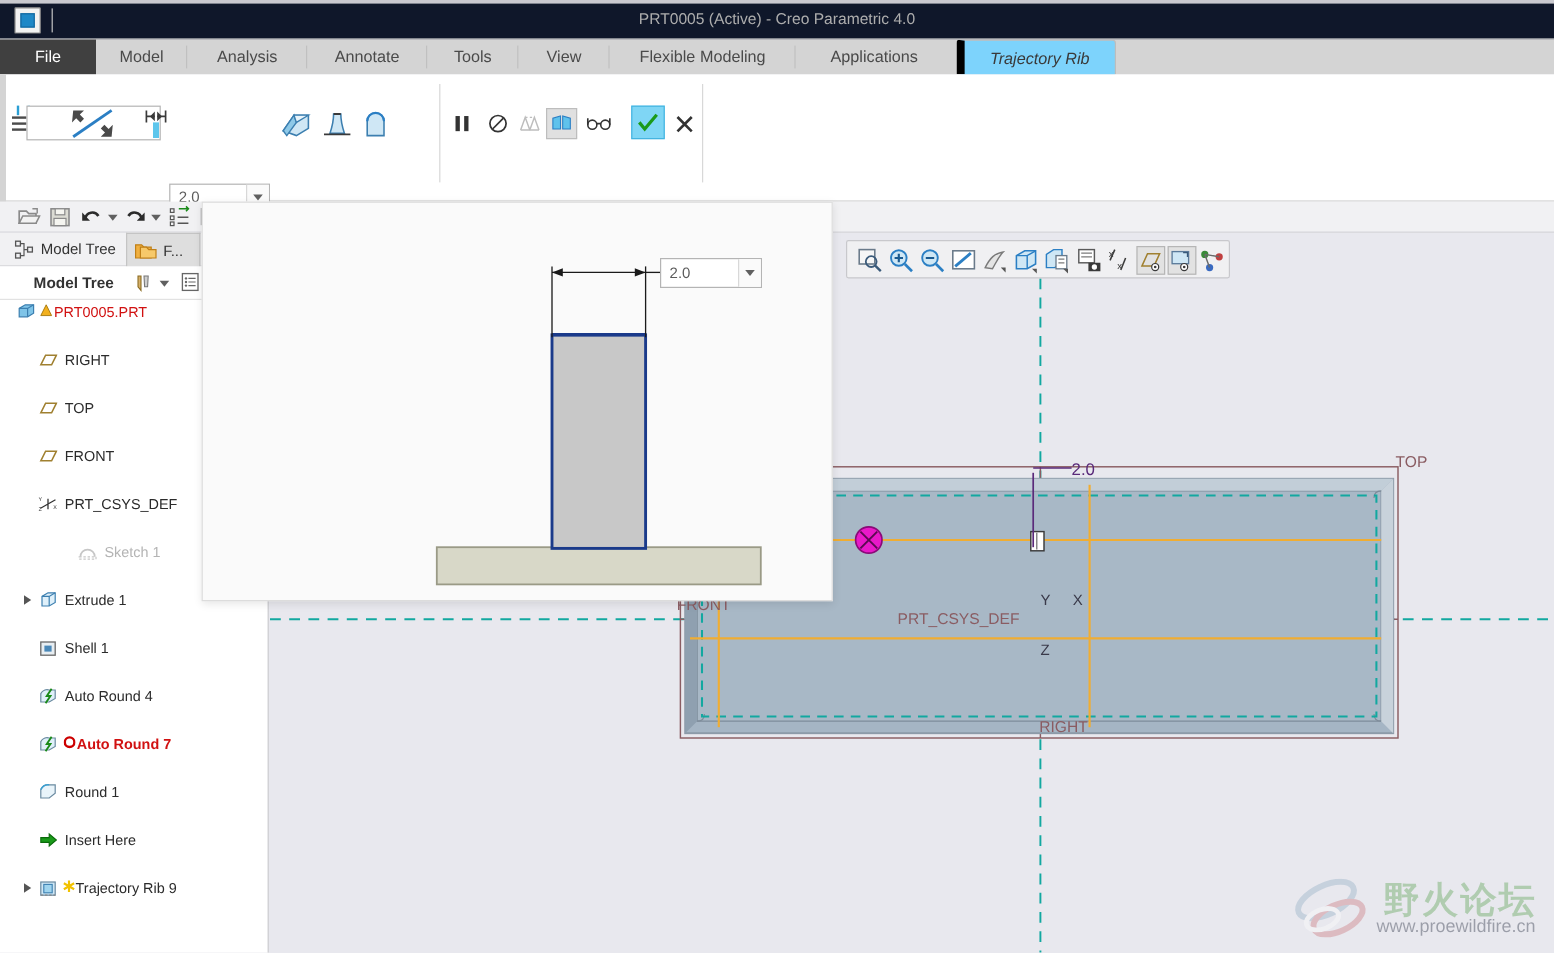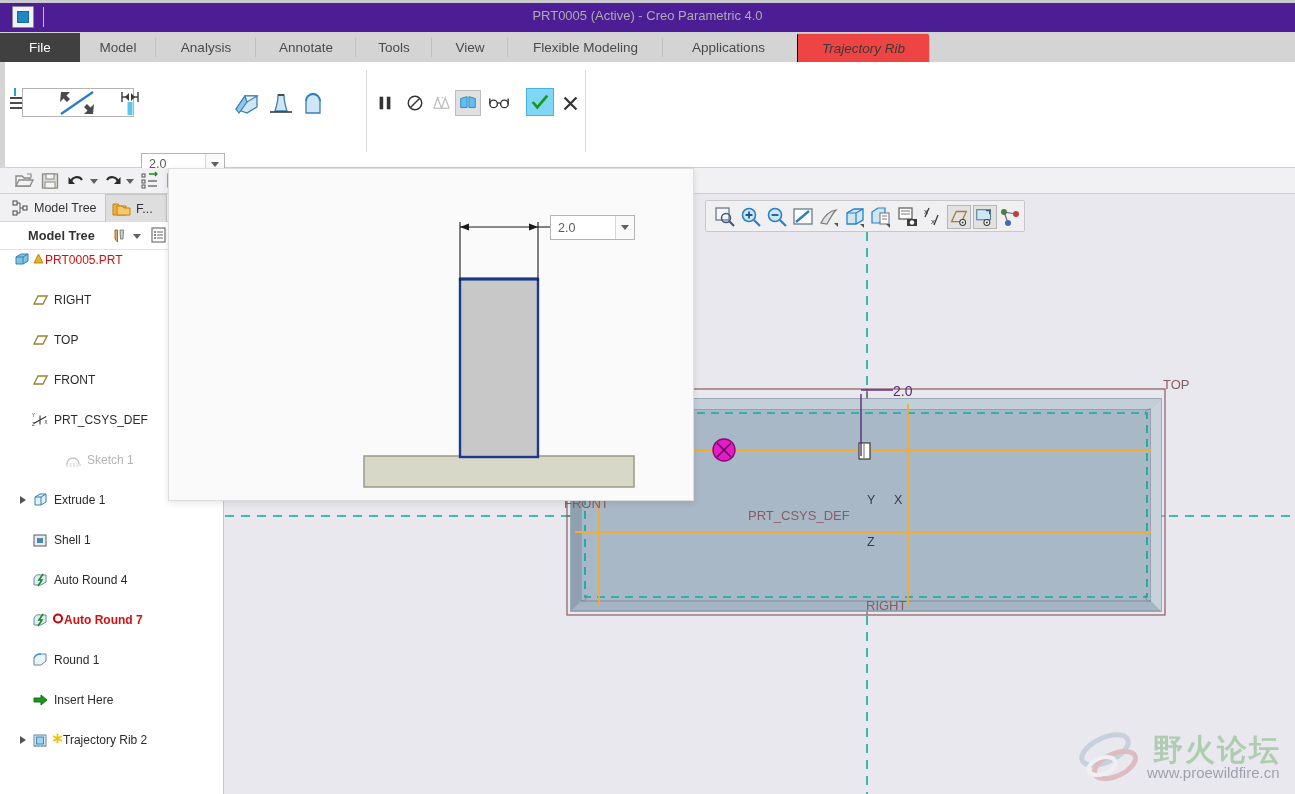--- a/index.html
+++ b/index.html
@@ -7,21 +7,21 @@
     width: 1295px; height: 794px;
     font-family: "Liberation Sans", sans-serif;
     overflow: hidden;
     background: #e8e8ee;
   }
   #app { position: relative; width: 1295px; height: 794px; }
 
   
   .titlebar {
     position: absolute; left: 0; top: 0; width: 1295px; height: 33px;
-    background: #4c1d95;
+    background: #0f172a;
     border-bottom: 1px solid #d2d2d2;
   }
   .titlebar .strip-top {
     position: absolute; left: 0; top: 0; width: 1295px; height: 3px;
     background: #c9c9cf;
   }
   .app-icon {
     position: absolute; left: 12px; top: 6px; width: 22px; height: 22px;
     background: #f2f2f2; border: 1px solid #8a8a8a; border-radius: 1px;
     display: flex; align-items: center; justify-content: center;
@@ -46,22 +46,22 @@
   }
   .tabbar .tab {
     position: absolute; top: 0; height: 29px;
     display: flex; align-items: center; justify-content: center;
     font-size: 13.5px; color: #4a4a4a; cursor: default;
   }
   .tabbar .tab.file {
     background: #404040; color: #ffffff; font-size: 13.5px;
   }
   .tabbar .tab.active {
-    background: #ef4444; color: #3a3a3a; font-style: italic;
-    border-left: 1px solid #000000; border-right: 1px solid #bdbdbd;
+    background: #7dd3fc; color: #3a3a3a; font-style: italic;
+    border-left: 7px solid #000000; border-right: 1px solid #bdbdbd;
     border-top: 1px solid #bdbdbd;
     border-radius: 3px 3px 0 0;
   }
   .tab-div {
     position: absolute; top: 5px; width: 1px; height: 19px; background: #c0c0c0;
   }
 
   
   .ribbon {
     position: absolute; left: 0; top: 62px; width: 1295px; height: 106px;
@@ -527,21 +527,21 @@
       <div class="tnode" style="top:240px;">
         <span class="expander" style="top:6px;"></span>
         <svg class="tico" style="left:32px;" viewBox="0 0 16 16">
           <rect x="2" y="3" width="12" height="11" fill="#cfe7f5" stroke="#6a8aa0" stroke-width="1"></rect>
           <rect x="4.5" y="5" width="7" height="7" fill="#9fd4ee" stroke="#3c7fb0" stroke-width="0.9"></rect>
           <path d="M2 14 L14 14" stroke="#888" stroke-width="1" stroke-dasharray="2,1.5"></path>
         </svg>
         <svg style="position:absolute;left:52px;top:3px;width:11px;height:11px;" viewBox="0 0 11 11">
           <path d="M5.5 0.7 L5.5 10.3 M1.2 3 L9.8 8 M9.8 3 L1.2 8" stroke="#f2c200" stroke-width="1.8"></path>
         </svg>
-        <span class="tlbl" style="left:63px;">Trajectory Rib 2</span>
+        <span class="tlbl" style="left:63px;">Trajectory Rib 9</span>
       </div>
 
     </div>
   </div>
 
   <div class="graphics">
 
     <svg style="position:absolute;left:0;top:0;width:1070px;height:600px;" viewBox="0 0 1070 600">
 
       <line x1="642" y1="-26" x2="642" y2="600" stroke="#12a8a0" stroke-width="1.6" stroke-dasharray="9,7"></line>

